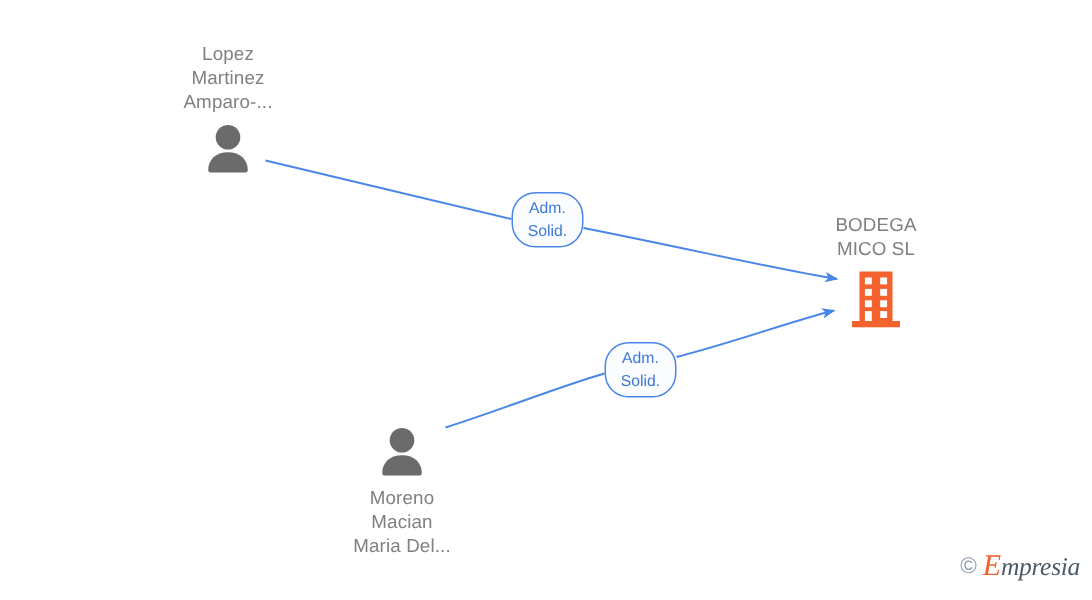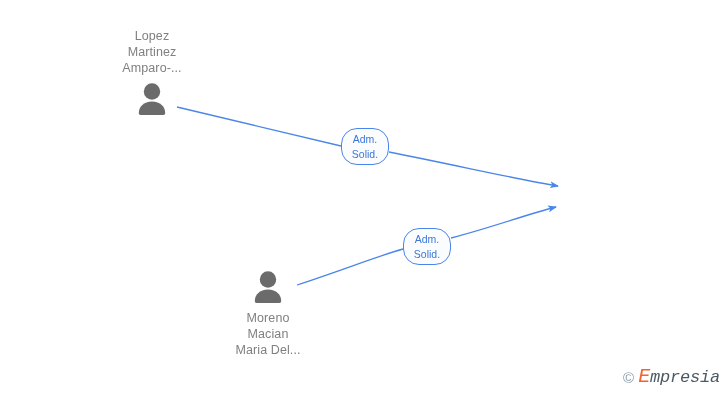--- a/index.html
+++ b/index.html
@@ -59,21 +59,21 @@
     box-sizing: border-box;
   }
   #person-lopez {
     left: 92px;
     top: 28px;
     width: 120px;
   }
   #person-lopez .node-label { margin-bottom: 6px; }
   #person-moreno {
     left: 205px;
-    top: 270px;
+    top: 284px;
     width: 126px;
     text-align: center;
   }
   #person-moreno .node-label { margin-top: 6px; }
   #company-bodega {
     left: 522px;
     top: 142px;
     width: 124px;
   }
   #company-bodega .node-label { margin-bottom: 6px; }
@@ -86,21 +86,21 @@
     display: flex;
     align-items: center;
     gap: 4px;
   }
   .wm-copy {
     color: #8c9bab;
     font-size: 15px;
     line-height: 15px;
   }
   .wm-text {
-    font-family: Liberation Mono, monospace;
+    font-family: Liberation Serif, serif;
     font-style: italic;
     font-size: 17px;
     line-height: 17px;
     color: #4c5a66;
     letter-spacing: -0.2px;
   }
   .wm-text .wm-initial {
     color: #f4622d;
     font-size: 20px;
   }
@@ -137,20 +137,36 @@
   <div class="node" id="person-moreno">
     <svg class="person-icon" width="36" height="34" viewBox="0 0 36 34">
       <circle cx="18" cy="9.5" r="8.2" fill="#6b6b6b"></circle>
       <path d="M18 19.5c-8.2 0-13.2 5.2-13.2 11.6 0 1.2 0.6 1.9 1.9 1.9h22.6c1.3 0 1.9-0.7 1.9-1.9 0-6.4-5-11.6-13.2-11.6z" fill="#6b6b6b"></path>
     </svg>
     <div class="node-label">Moreno
 Macian
 Maria Del...</div>
   </div>
 
+  <div class="node" id="company-bodega">
+    <div class="node-label">BODEGA
+MICO  SL</div>
+    <svg class="company-icon" width="34" height="40" viewBox="0 0 34 40">
+      <rect x="6" y="1" width="22" height="33" fill="#f4622d"></rect>
+      <rect x="1" y="34" width="32" height="4.2" fill="#f4622d"></rect>
+      <rect x="9.6" y="5" width="4.6" height="4.6" fill="#ffffff"></rect>
+      <rect x="19.8" y="5" width="4.6" height="4.6" fill="#ffffff"></rect>
+      <rect x="9.6" y="12.6" width="4.6" height="4.6" fill="#ffffff"></rect>
+      <rect x="19.8" y="12.6" width="4.6" height="4.6" fill="#ffffff"></rect>
+      <rect x="9.6" y="20.2" width="4.6" height="4.6" fill="#ffffff"></rect>
+      <rect x="19.8" y="20.2" width="4.6" height="4.6" fill="#ffffff"></rect>
+      <rect x="9.6" y="27.4" width="4.6" height="6.6" fill="#ffffff"></rect>
+      <rect x="19.8" y="27.4" width="4.6" height="4.6" fill="#ffffff"></rect>
+    </svg>
+  </div>
 
   <div class="edge-label" id="edge-label-1">Adm.
 Solid.</div>
 
   <div class="edge-label" id="edge-label-2">Adm.
 Solid.</div>
 
   <div class="watermark">
     <span class="wm-copy">©</span>
     <span class="wm-text"><span class="wm-initial">E</span><span>mpresia</span></span>

